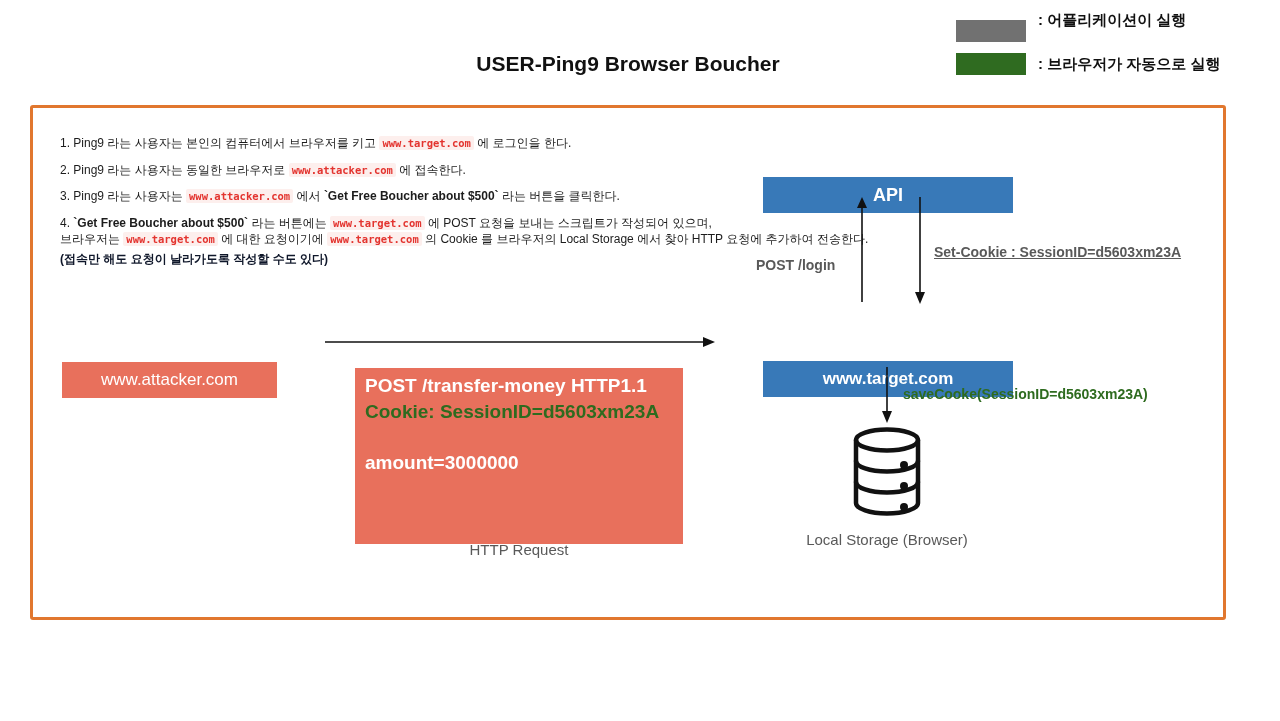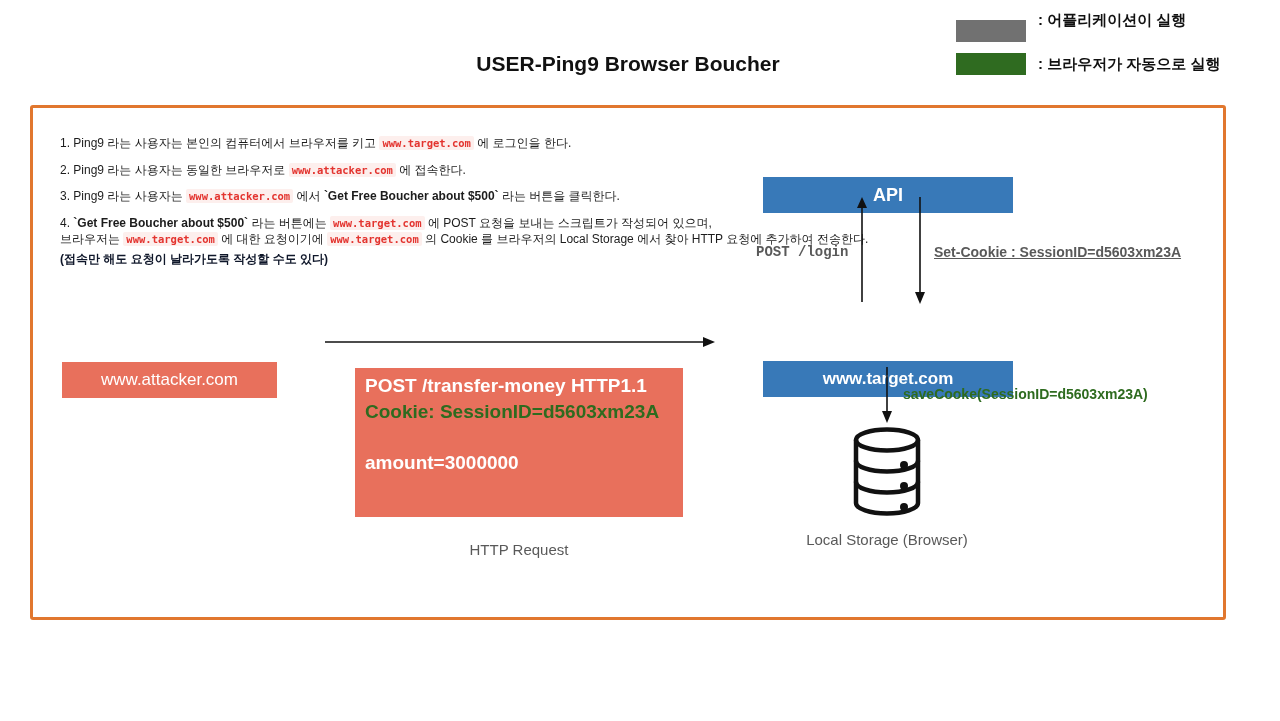--- a/index.html
+++ b/index.html
@@ -38,26 +38,26 @@
   
   .node { position:absolute; display:flex; align-items:center; justify-content:center; color:#fff;margin-top:36px; }
   .node.api { left:763px; top:141px; width:250px; height:36px; background:#3879b8; font-size:18px; font-weight:bold; }
   .node.target { left:763px; top:325px; width:250px; height:36px; background:#3879b8; font-size:17px; font-weight:bold; }
   .node.attacker { left:62px; top:326px; width:215px; height:36px; background:#e8705c; font-size:17px; font-weight:500; }
   
   .arrow { position:absolute; }
   .arrow line { stroke:#111; stroke-width:1.6; }
   .arrow polygon { fill:#111; }
   .lbl { position:absolute; font-size:14px; font-weight:bold; color:#595959; white-space:nowrap; }
-  .lbl.post-login { left:756px; top:244px;font-family:Liberation Mono, monospace; }
+  .lbl.post-login { left:756px; top:257px; }
   .lbl.set-cookie { left:934px; top:244px;text-decoration:underline; }
   .lbl.save-cookie { left:903px; top:386px; color:#2e6b1f; }
   
   .req-box {
-    position:absolute; left:355px; top:368px; width:328px; height:149px;
+    position:absolute; left:355px; top:368px; width:328px; height:176px;
     background:#e8705c; padding:5px 0 7px 10px;
   }
   .req-line { height:25.5px; line-height:25.5px; font-size:19px; font-weight:bold; color:#fff; white-space:nowrap; }
   .req-line.green { color:#2e6b1f; }
   .caption { position:absolute; font-size:15px; color:#595959; text-align:center; }
   .caption.http { left:355px; top:541px; width:328px; }
   .caption.storage { left:787px; top:531px; width:200px; }
   .db-icon { position:absolute; left:851px; top:426px; }
 </style>
 </head>

